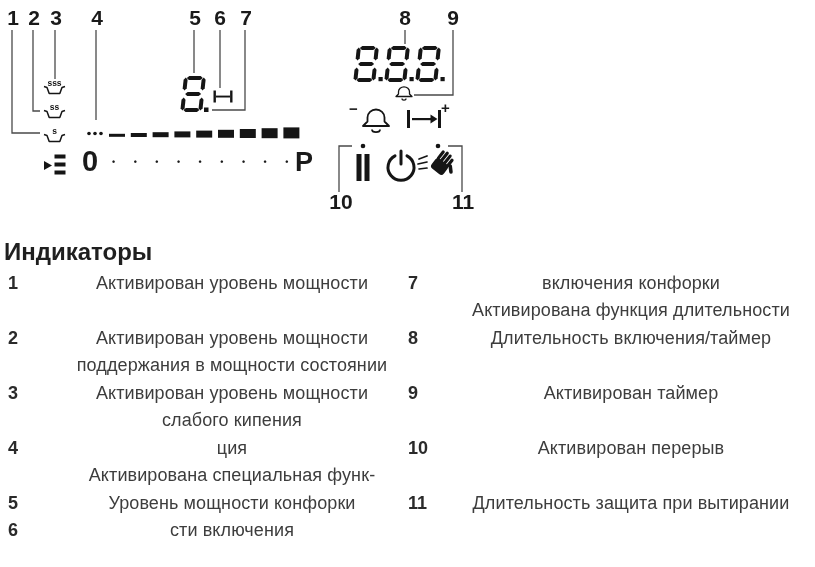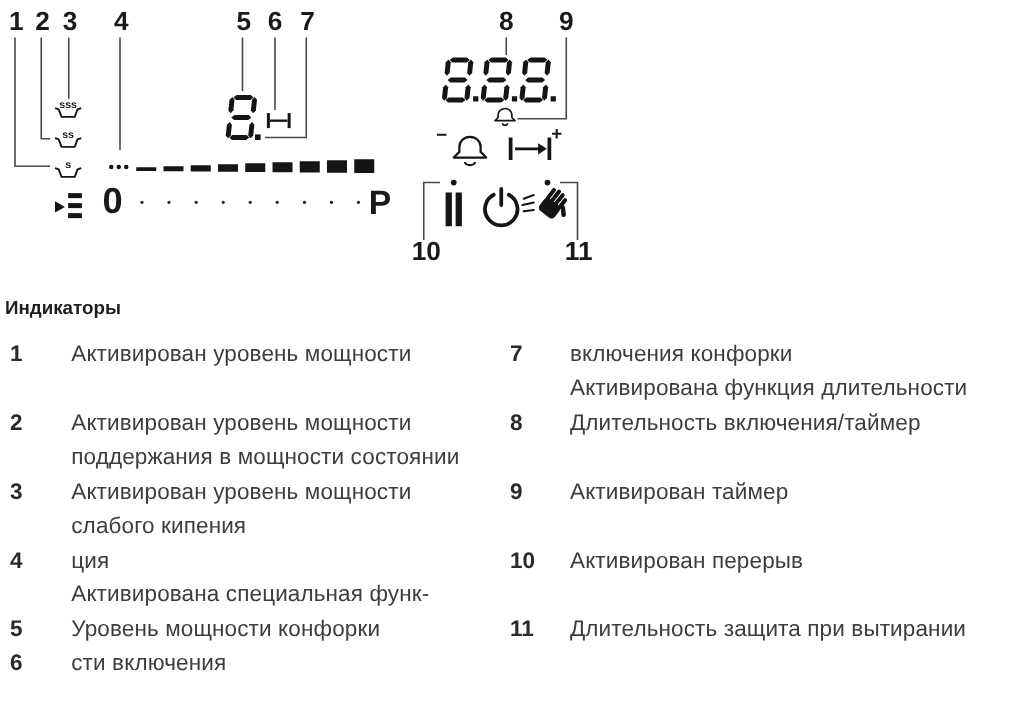--- a/index.html
+++ b/index.html
@@ -10,24 +10,24 @@
   .leads{position:absolute;left:0;top:0;pointer-events:none;}
   .co{position:absolute;font-weight:700;font-size:21px;color:#1a1a1a;width:18px;text-align:center;line-height:1;}
   .co.wide{width:30px;}
   .abs{position:absolute;}
   .big-zero{position:absolute;font-size:29px;font-weight:700;color:#1a1a1a;line-height:1;}
   .big-p{position:absolute;font-size:27px;font-weight:700;color:#1a1a1a;line-height:1;}
   .scale-dots{position:absolute;font-size:9px;font-weight:700;letter-spacing:18.5px;color:#1a1a1a;line-height:1;}
   .sign{position:absolute;font-size:15px;font-weight:700;color:#1a1a1a;line-height:1;}
   svg{display:block;}
   
-  .legend-title{position:absolute;left:4px;top:238px;font-size:15px;font-weight:700;color:#1f1f1f;}
+  .legend-title{position:absolute;left:4px;top:238px;font-size:24px;font-weight:700;color:#1f1f1f;}
   .leg-num{position:absolute;font-size:18px;font-weight:700;color:#2a2a2a;line-height:27px;}
   .leg-text{position:absolute;font-size:18px;color:#3d3d3d;line-height:27px;width:350px;letter-spacing:.1px;}
-  .leg-text div{white-space:nowrap;}
+  .leg-text div{white-space:nowrap;text-align:center;}
 </style>
 </head>
 <body>
 
 <div class="page">
 
   <svg width="0" height="0" style="position:absolute">
     <defs>
       <g id="hseg">
           <polygon points="0,2 2.3,0 13.7,0 16,2 13.7,4 2.3,4"></polygon>

